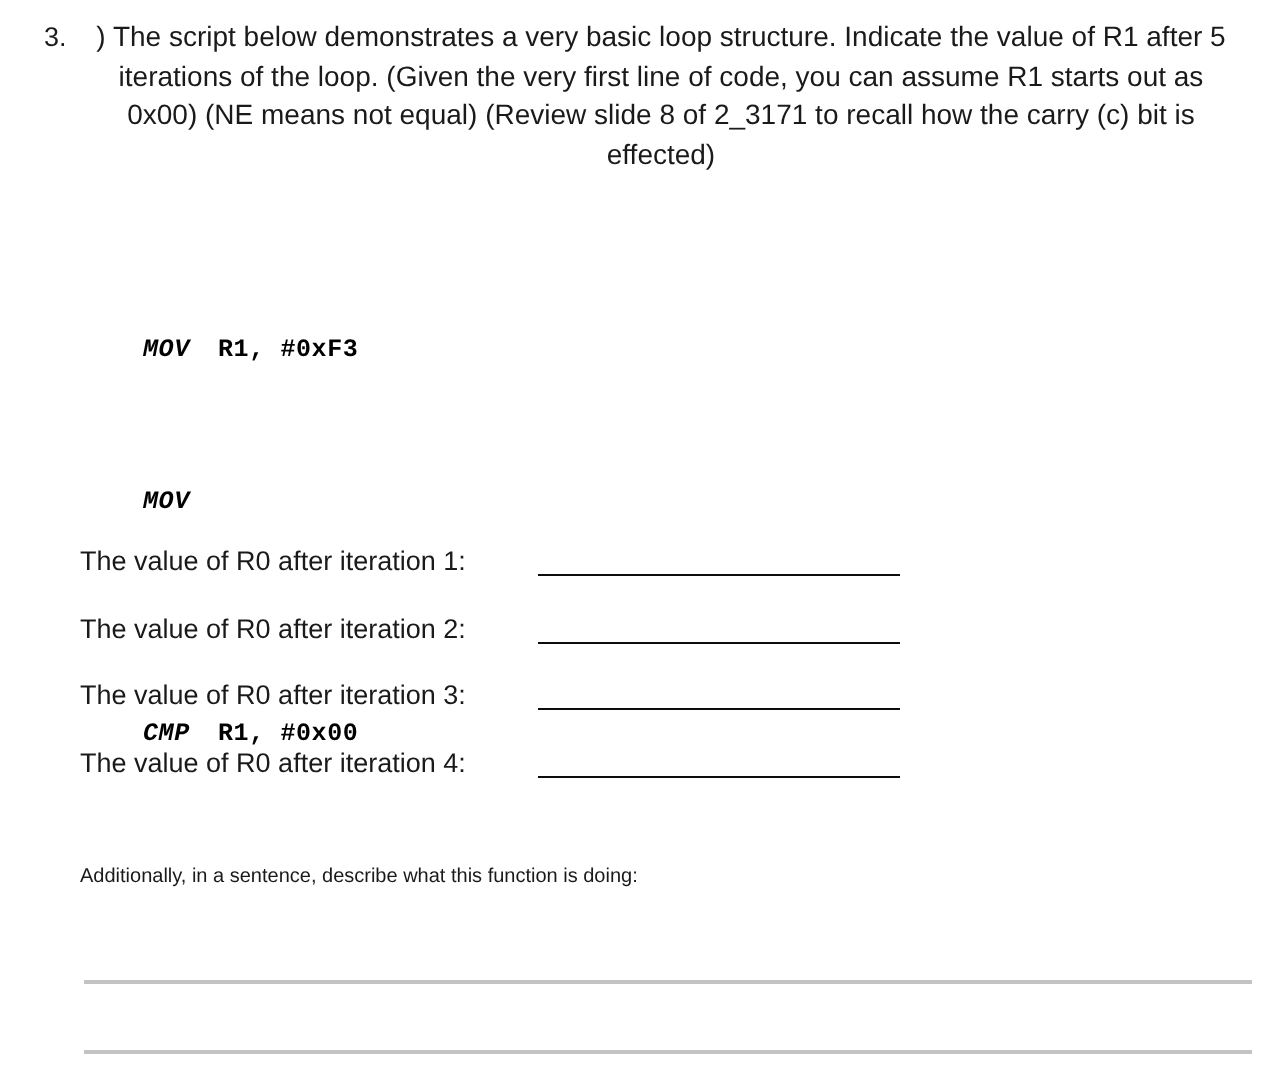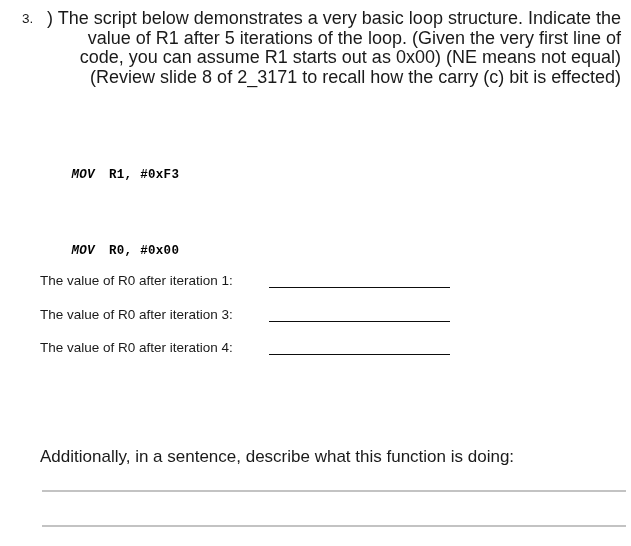--- a/index.html
+++ b/index.html
@@ -31,23 +31,23 @@
     width: 40px;
     flex: 0 0 40px;
     padding-left: 22px;
     box-sizing: border-box;
     font-size: 13.5px;
     line-height: 19.5px;
   }
   #question-text {
     flex: 1 1 auto;
     padding-right: 10px;
-    font-size: 18px;
+    font-size: 14px;
     line-height: 19.5px;
-    text-align: right;
+    text-align: center;
   }
 
   
   #code-block {
     position: absolute;
     left: 34px;
     top: 108px;
     font-family: "Liberation Mono", "DejaVu Sans Mono", monospace;
     font-size: 12.5px;
     font-weight: bold;
@@ -102,22 +102,22 @@
     top: 16px;
     width: 181px;
     height: 0;
     border-bottom: 1.6px solid #0d0d0d;
   }
 
   
   #closing-prompt {
     position: absolute;
     left: 40px;
-    top: 447px;
-    font-size: 17px;
+    top: 429px;
+    font-size: 10px;
     line-height: 19px;
     white-space: nowrap;
   }
 
   
   .writing-rule {
     position: absolute;
     left: 42px;
     width: 584px;
     height: 0;
@@ -140,39 +140,47 @@
 
   <div class="code-line">
     <span class="code-label"></span>
     <span class="code-mnemonic">MOV</span>
     <span class="code-operands">R1, #0xF3</span>
   </div>
 
   <div class="code-line">
     <span class="code-label"></span>
     <span class="code-mnemonic">MOV</span>
-    <span class="code-operands">R0, #0x00</span>
   </div>
 
 
 
+  <div class="code-line">
+    <span class="code-label"></span>
+    <span class="code-mnemonic">CMP</span>
+    <span class="code-operands">R1, #0x00</span>
+  </div>
 
   
 
   
 
 </div>
 
 <div id="answers-block">
 
   <div class="answer-row">
     <span class="answer-label">The value of R0 after iteration 1:</span>
     <span class="answer-blank"></span>
   </div>
 
+  <div class="answer-row">
+    <span class="answer-label">The value of R0 after iteration 2:</span>
+    <span class="answer-blank"></span>
+  </div>
 
   <div class="answer-row">
     <span class="answer-label">The value of R0 after iteration 3:</span>
     <span class="answer-blank"></span>
   </div>
 
   <div class="answer-row">
     <span class="answer-label">The value of R0 after iteration 4:</span>
     <span class="answer-blank"></span>
   </div>

